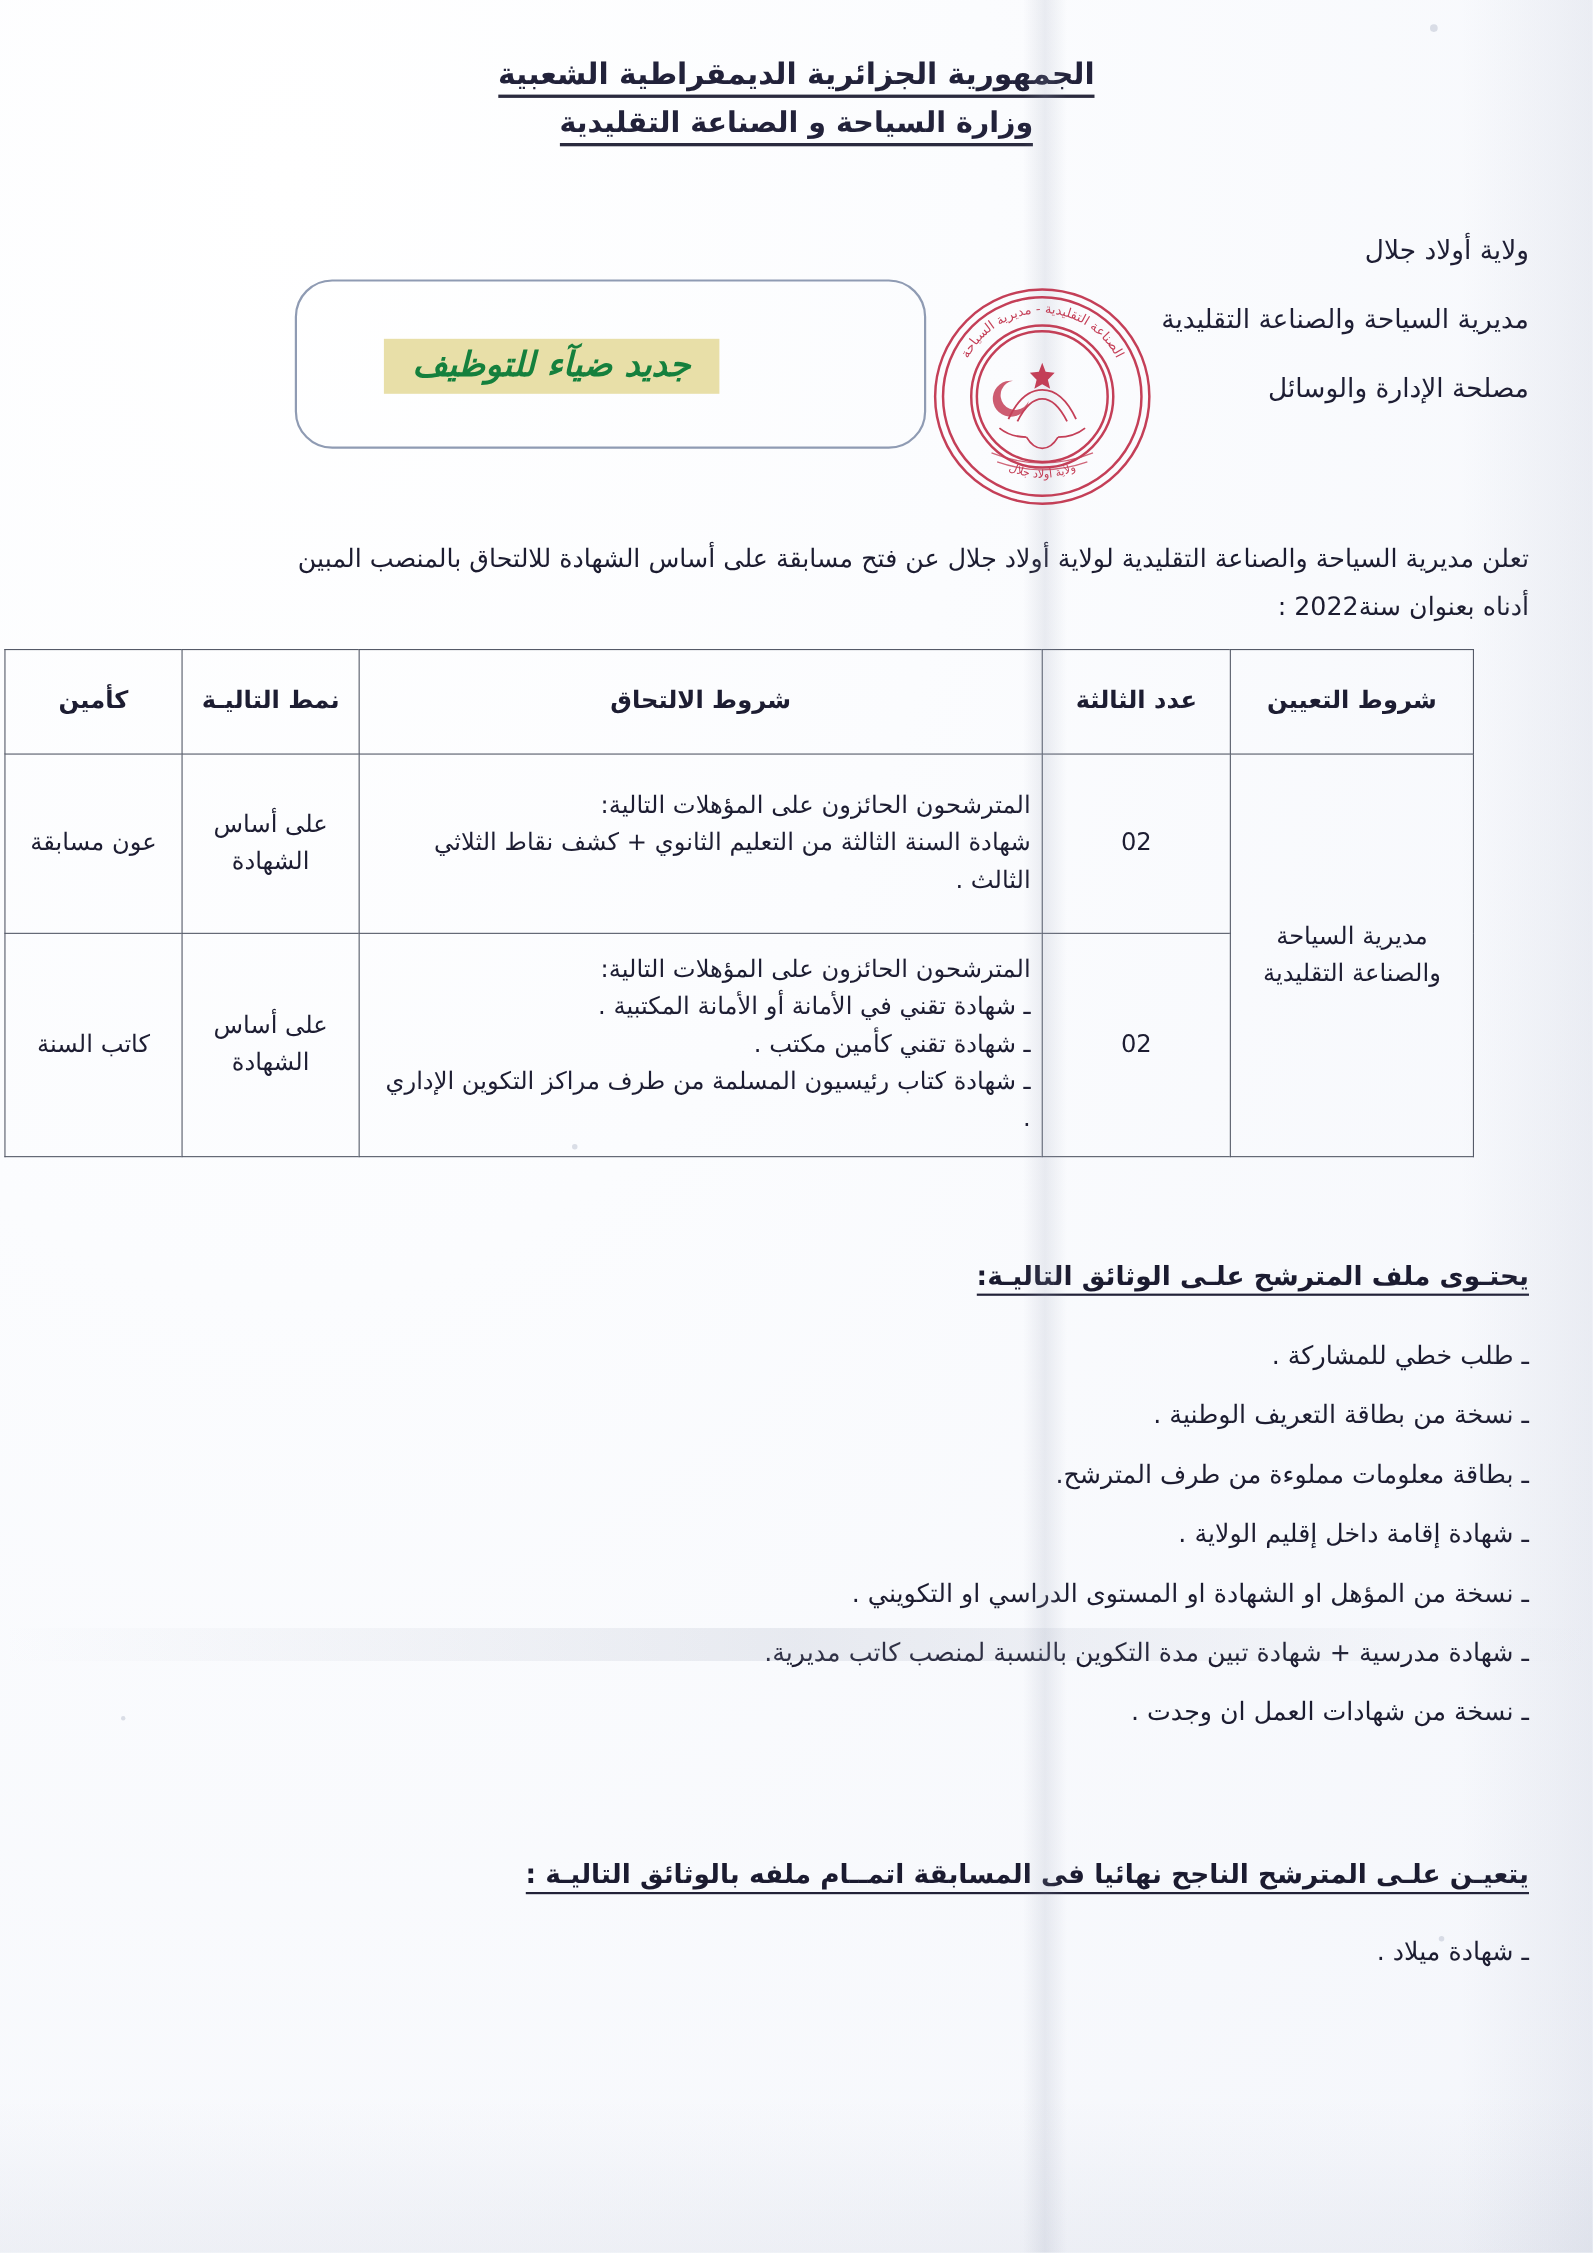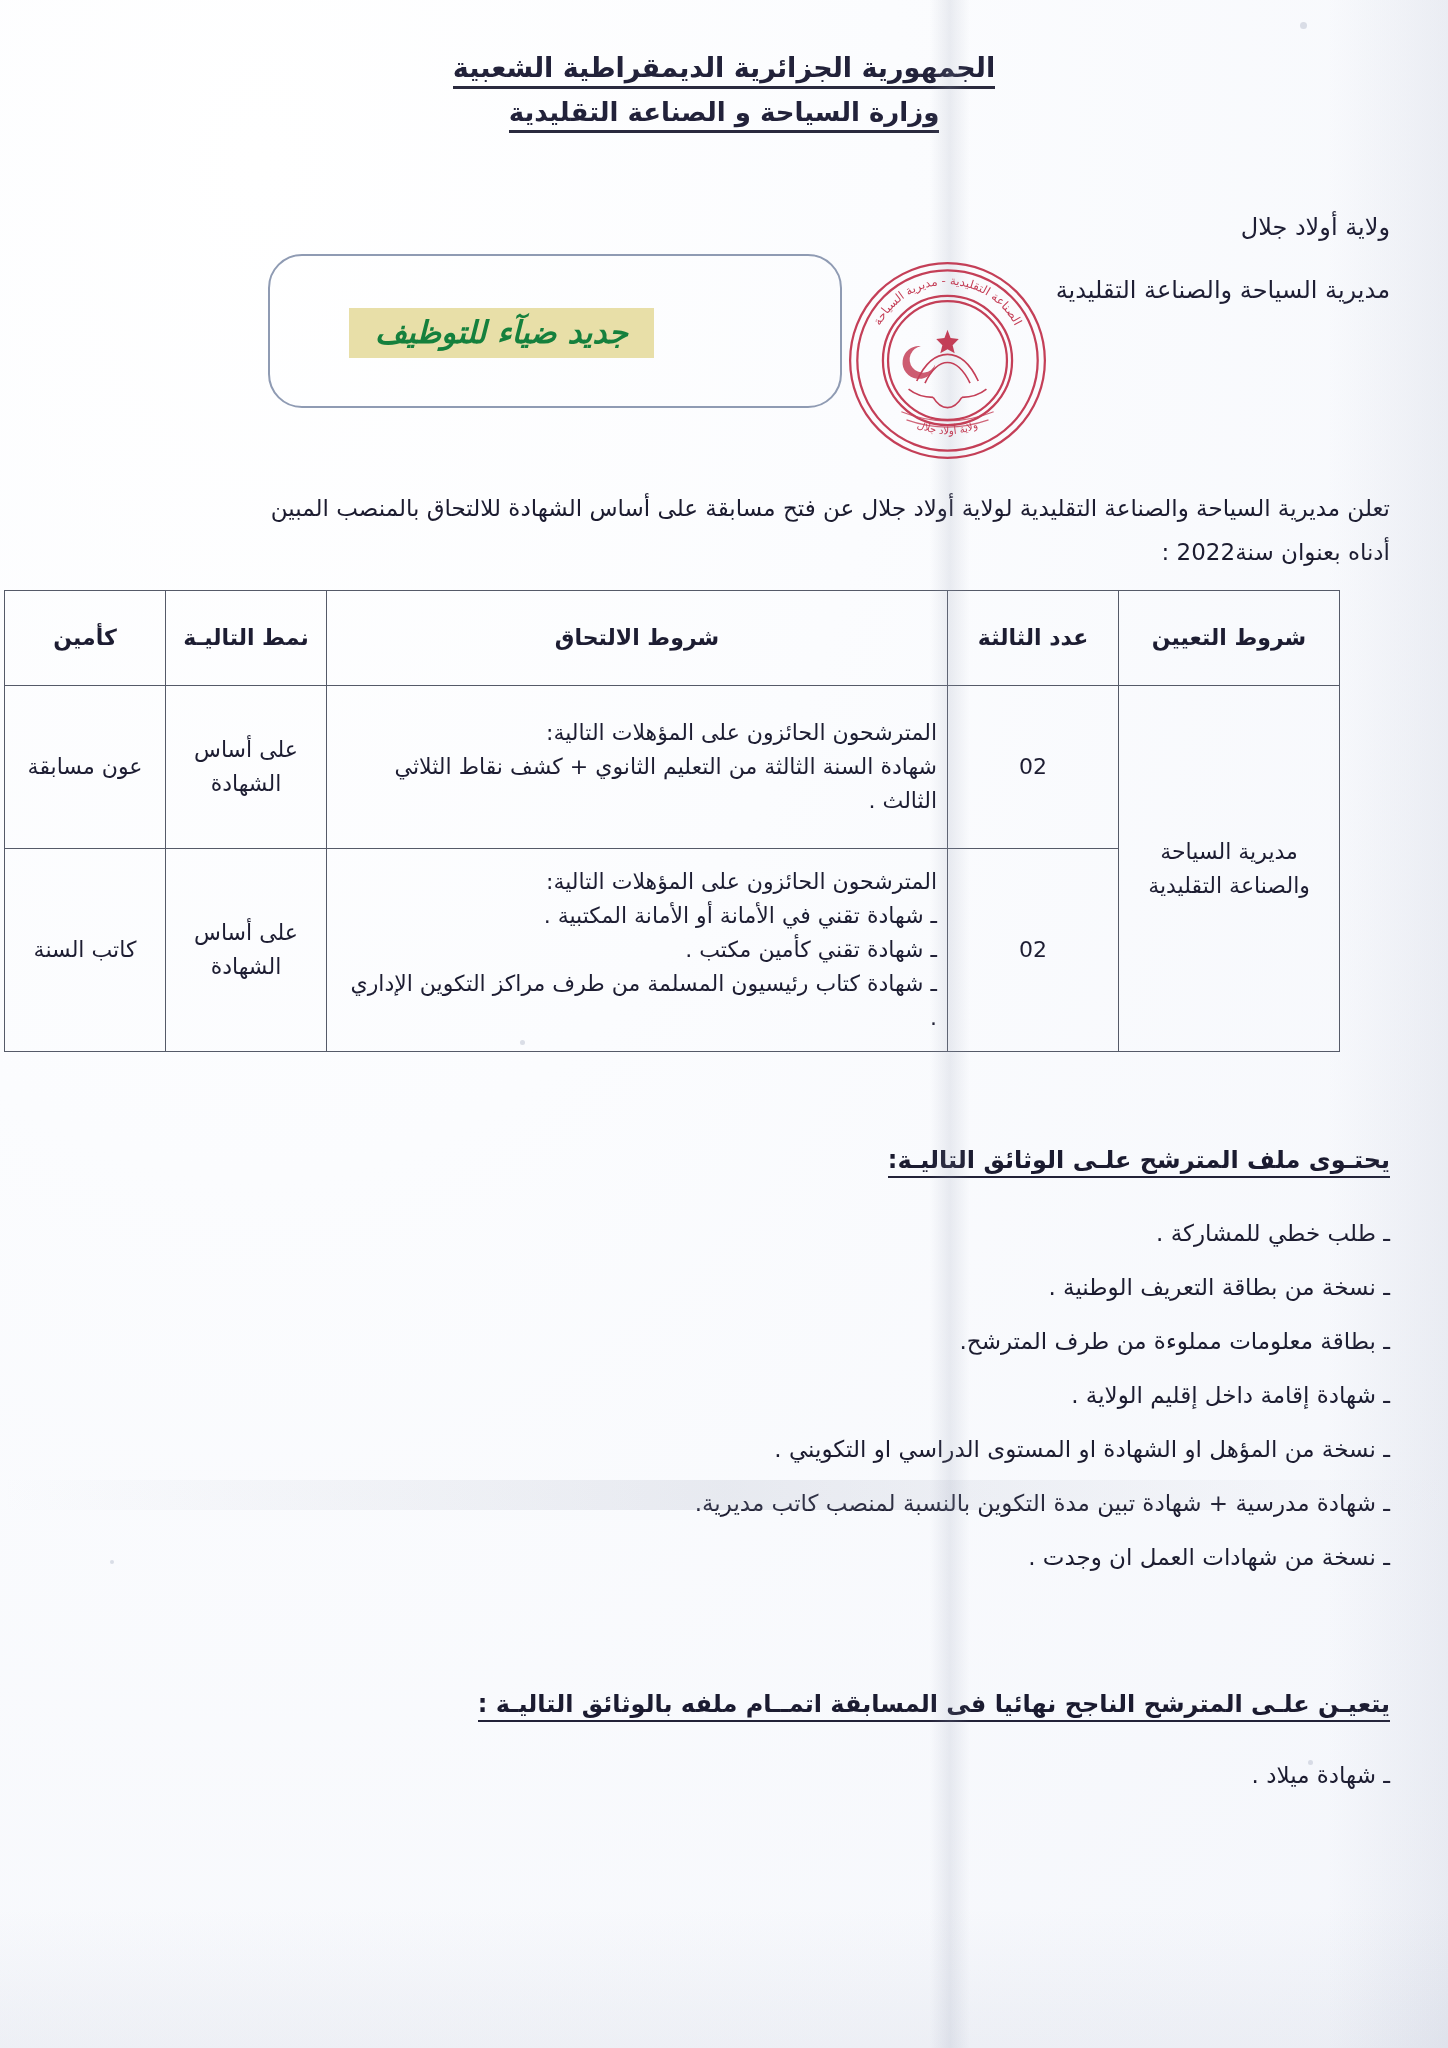--- a/index.html
+++ b/index.html
@@ -142,20 +142,21 @@
 <div class="page">
 
   <div class="hdr">
     <div class="hdr-l1">الجمهورية الجزائرية الديمقراطية الشعبية</div><br>
     <div class="hdr-l2">وزارة السياحة و الصناعة التقليدية</div>
   </div>
 
   <div class="addr">
     <div>ولاية أولاد جلال</div>
     <div>مديرية السياحة والصناعة التقليدية</div>
+    <div>مصلحة الإدارة والوسائل</div>
   </div>
 
   <div class="banner"></div>
   <div class="banner-hl">جديد ضيآء للتوظيف</div>
 
   <svg class="stamp" viewBox="0 0 200 200" aria-hidden="true">
     <g fill="none" stroke="#c0304a" stroke-width="2.2">
       <circle cx="100" cy="100" r="95"></circle>
       <circle cx="100" cy="100" r="88"></circle>
       <circle cx="100" cy="100" r="63"></circle>

